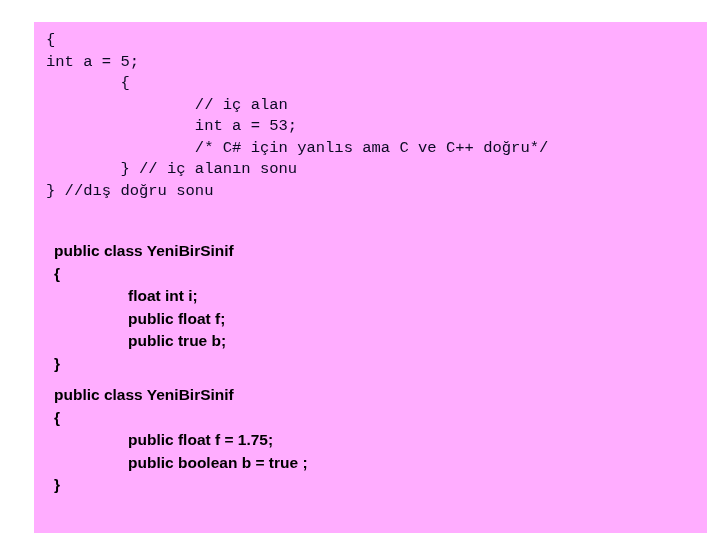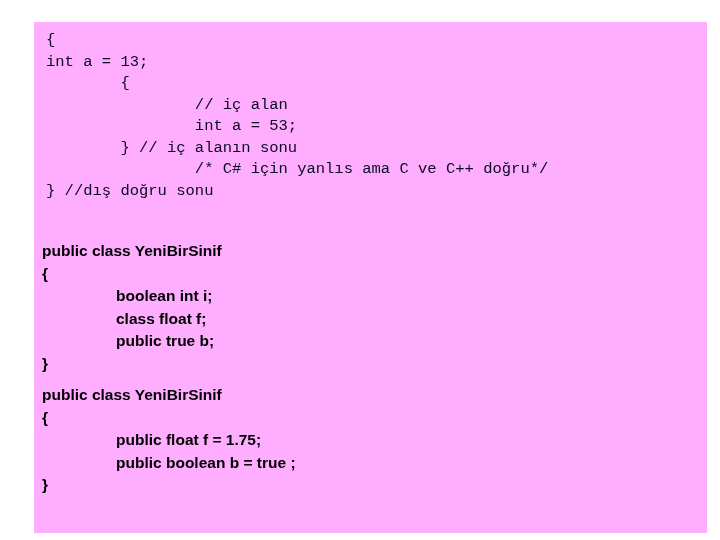--- a/index.html
+++ b/index.html
@@ -45,21 +45,21 @@
     font-size: 15.5px;
     line-height: 21.5px;
     color: #0a0a23;
     white-space: pre;
     letter-spacing: 0px;
   }
 
   
   .cls-block {
     position: absolute;
-    left: 8px;
+    left: 20px;
     width: 650px;
   }
   #class-block-1 { top: 218px; }
   #class-block-2 { top: 362px; }
 
   .cls-line {
     font-family: "Liberation Sans", sans-serif;
     font-size: 15.5px;
     font-weight: bold;
     line-height: 22.6px;
@@ -72,34 +72,34 @@
 </style>
 </head>
 <body>
 
 <div id="slide">
 
   <div id="code-panel">
 
     <div class="mono-block">
       <div class="mono-line">{</div>
-      <div class="mono-line">int a = 13;</div>
+      <div class="mono-line">int a = 5;</div>
       <div class="mono-line">        {</div>
       <div class="mono-line">                // iç alan</div>
       <div class="mono-line">                int a = 53;</div>
+      <div class="mono-line">                /* C# için yanlıs ama C ve C++ doğru*/</div>
       <div class="mono-line">        } // iç alanın sonu</div>
-      <div class="mono-line">                /* C# için yanlıs ama C ve C++ doğru*/</div>
       <div class="mono-line">} //dış doğru sonu</div>
     </div>
 
     <div id="class-block-1" class="cls-block">
       <div class="cls-line">public class YeniBirSinif</div>
       <div class="cls-line">{</div>
-      <div class="cls-line indent">boolean int i;</div>
-      <div class="cls-line indent">class float f;</div>
+      <div class="cls-line indent">float int i;</div>
+      <div class="cls-line indent">public float f;</div>
       <div class="cls-line indent">public true b;</div>
       <div class="cls-line">}</div>
     </div>
 
     <div id="class-block-2" class="cls-block">
       <div class="cls-line">public class YeniBirSinif</div>
       <div class="cls-line">{</div>
       <div class="cls-line indent">public float f = 1.75;</div>
       <div class="cls-line indent">public boolean b = true ;</div>
       <div class="cls-line">}</div>

